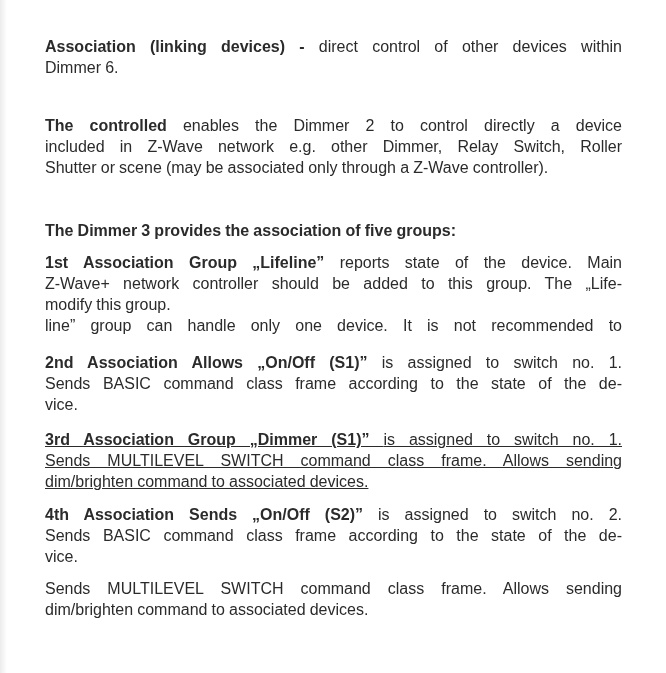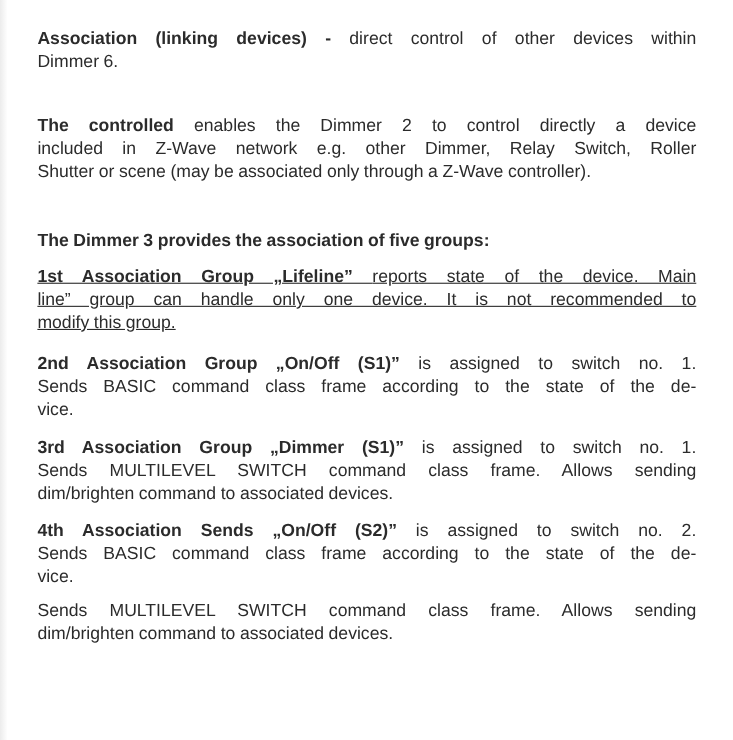--- a/index.html
+++ b/index.html
@@ -27,37 +27,37 @@
   .text-column {
     position: absolute;
     left: 34px;
     top: 25px;
     width: 599px;
     color: #2b2b2b;
     font-size: 16px;
     line-height: 21px;
     word-spacing: -0.3px;
   }
-  .paragraph { margin: 0; }
+  .paragraph { margin: 11px; }
   .line {
     text-align: justify;
     text-align-last: justify;
   }
   .line.last {
     text-align-last: left;
   }
   .b { font-weight: bold; }
   .heading .line { letter-spacing: 0; }
   
   .p-0 { margin-bottom: 37px; }
   .p-1 { margin-bottom: 42px; }
   .p-2 { margin-bottom: 11px; }
-  .p-3 { margin-bottom: 16px; text-decoration: underline; }
+  .p-3 { margin-bottom: 16px; }
   .p-4 { margin-bottom: 14px; }
-  .p-5 { margin-bottom: 12px; }
+  .p-5 { margin-bottom: 12px; text-decoration: underline; }
   .p-6 { margin-bottom: 10px; }
   .p-7 { margin-bottom: 0; }
 </style>
 </head>
 <body>
 
 <div class="page">
   <div class="text-column" id="text-column">
       <div class="paragraph p-0">
         <div class="line"><span class="b">Association (linking devices) - </span><span>direct control of other devices within</span></div>
@@ -66,25 +66,26 @@
       <div class="paragraph p-1">
         <div class="line"><span class="b">The controlled </span><span>enables the Dimmer 2 to control directly a device</span></div>
         <div class="line"><span>included in Z-Wave network e.g. other Dimmer, Relay Switch, Roller</span></div>
         <div class="line last"><span>Shutter or scene (may be associated only through a Z-Wave controller).</span></div>
       </div>
       <div class="paragraph p-2 heading">
         <div class="line last"><span class="b">The Dimmer 3 provides the association of five groups:</span></div>
       </div>
       <div class="paragraph p-3">
         <div class="line"><span class="b">1st Association Group „Lifeline” </span><span>reports state of the device. Main</span></div>
+        <div class="line"><span>Z-Wave+ network controller should be added to this group. The „Life-</span></div>
+        <div class="line last"><span>modify this group.</span></div>
         <div class="line"><span>line” group can handle only one device. It is not recommended to</span></div>
-        <div class="line last"><span>modify this group.</span></div>
       </div>
       <div class="paragraph p-4">
-        <div class="line"><span class="b">2nd Association Group „On/Off (S1)” </span><span>is assigned to switch no. 1.</span></div>
+        <div class="line"><span class="b">2nd Association Allows „On/Off (S1)” </span><span>is assigned to switch no. 1.</span></div>
         <div class="line"><span>Sends BASIC command class frame according to the state of the de-</span></div>
         <div class="line last"><span>vice.</span></div>
       </div>
       <div class="paragraph p-5">
         <div class="line"><span class="b">3rd Association Group „Dimmer (S1)” </span><span>is assigned to switch no. 1.</span></div>
         <div class="line"><span>Sends MULTILEVEL SWITCH command class frame. Allows sending</span></div>
         <div class="line last"><span>dim/brighten command to associated devices.</span></div>
       </div>
       <div class="paragraph p-6">
         <div class="line"><span class="b">4th Association Sends „On/Off (S2)” </span><span>is assigned to switch no. 2.</span></div>

